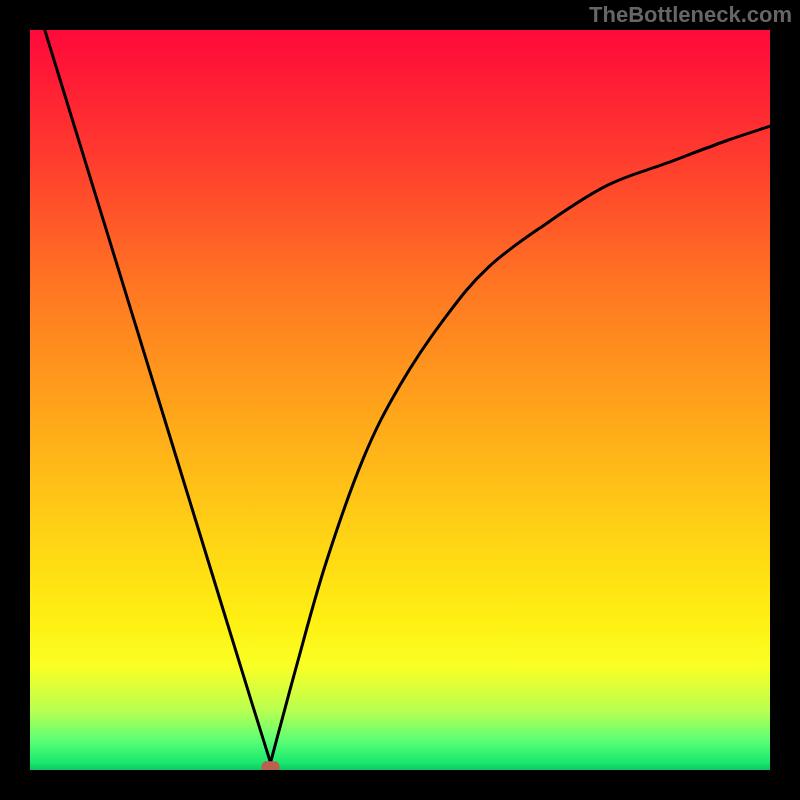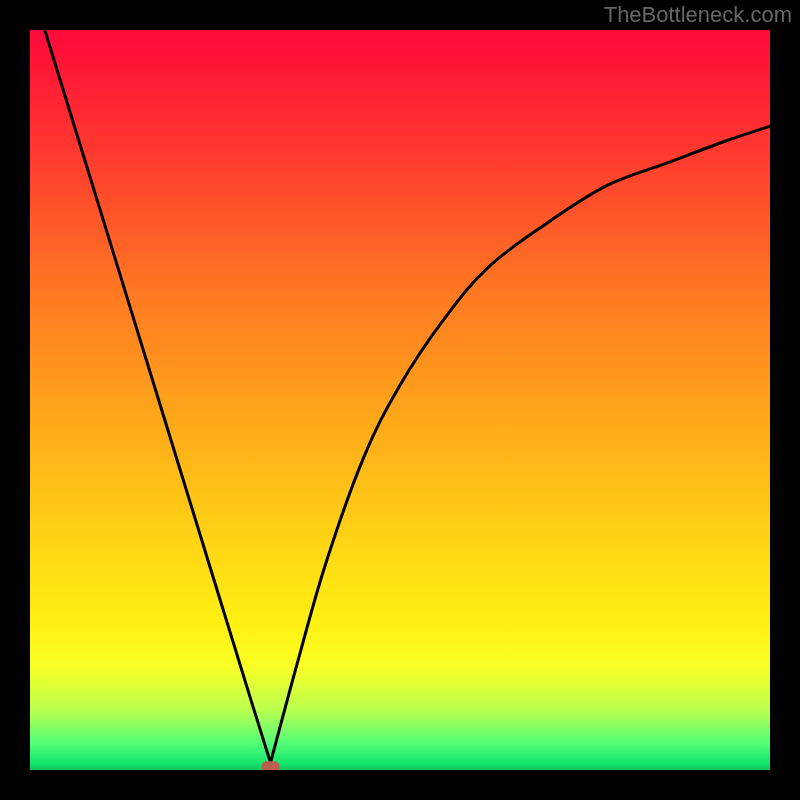--- a/index.html
+++ b/index.html
@@ -16,21 +16,21 @@
     width: 800px;
     height: 800px;
     background: #000;
   }
   .watermark {
     position: absolute;
     top: 2px;
     right: 8px;
     color: #666;
     font-size: 22px;
-    font-weight: 400;
+    font-weight: 700;
     letter-spacing: 0;
     z-index: 10;
   }
   .plot-area {
     position: absolute;
     left: 30px;
     top: 30px;
     width: 740px;
     height: 740px;
     overflow: hidden;

